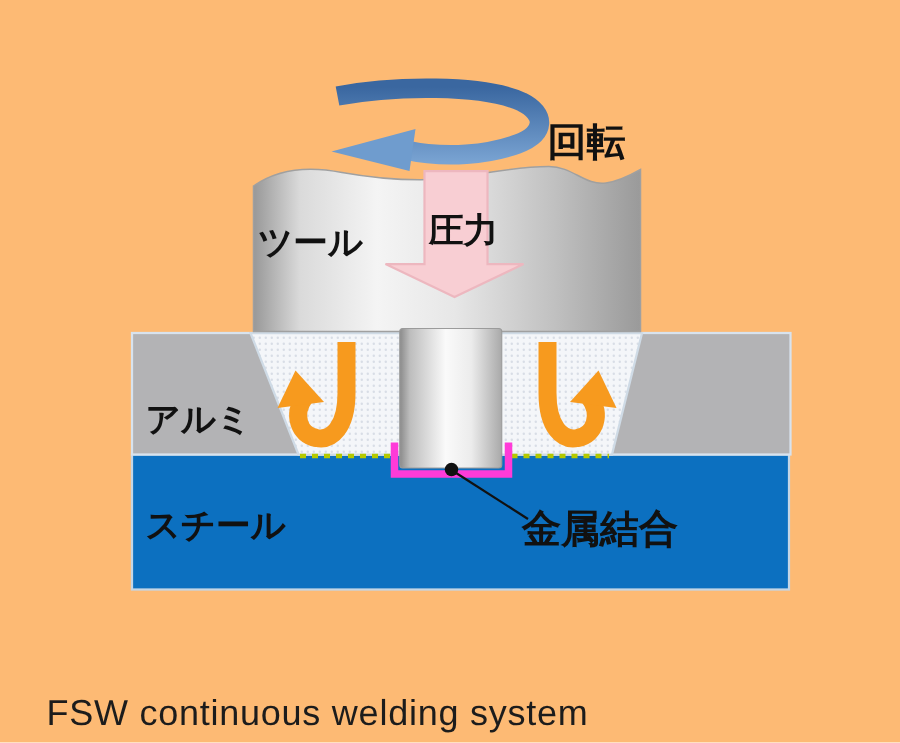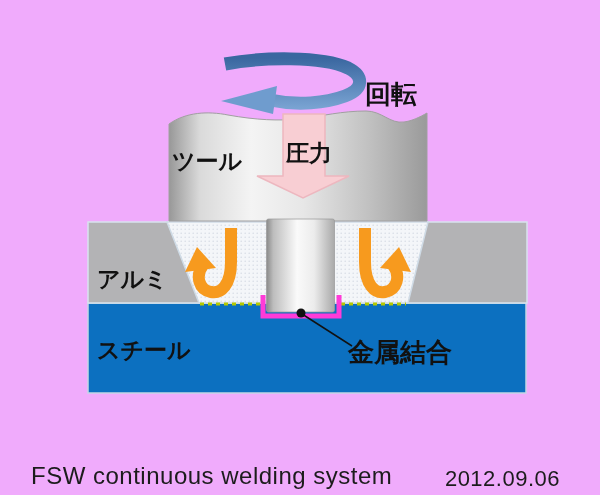--- a/index.html
+++ b/index.html
@@ -1,16 +1,16 @@
 <!DOCTYPE html>
 <html><head>
 <meta charset="utf-8">
 <style>
   html,body{margin:0;padding:0;background:#ffffff;}
-  .page{position:relative;width:600px;height:495px;background:#f0abfc;overflow:hidden;
+  .page{position:relative;width:600px;height:495px;background:#fdba74;overflow:hidden;
         font-family:"Liberation Sans", sans-serif;}
   .diagram-svg{position:absolute;left:0;top:0;}
   .footer-caption{position:absolute;left:31px;top:462px;font-size:24px;color:#1c1c1c;
         letter-spacing:0.5px;white-space:nowrap;}
   .footer-date{position:absolute;right:40px;top:466px;font-size:22px;color:#1c1c1c;
         letter-spacing:0.5px;white-space:nowrap;}
   .jp-label{font-weight:bold;fill:#111111;}
 </style>
 </head>
 <body>
@@ -82,14 +82,13 @@
 
     <text class="jp-label" x="365" y="103" font-size="26">回転</text>
     <text class="jp-label" x="286" y="161" font-size="23">圧力</text>
     <text class="jp-label" x="172" y="169" font-size="23">ツール</text>
     <text class="jp-label" x="97" y="287" font-size="23">アルミ</text>
     <text class="jp-label" x="97" y="358" font-size="23">スチール</text>
     <text class="jp-label" x="348" y="361" font-size="26" fill="#FF5CDC">金属結合</text>
   </svg>
 
   <div class="footer-caption">FSW continuous welding system</div>
-  <div class="footer-date">2012.09.06</div>
 </div>
 
 </body></html>

